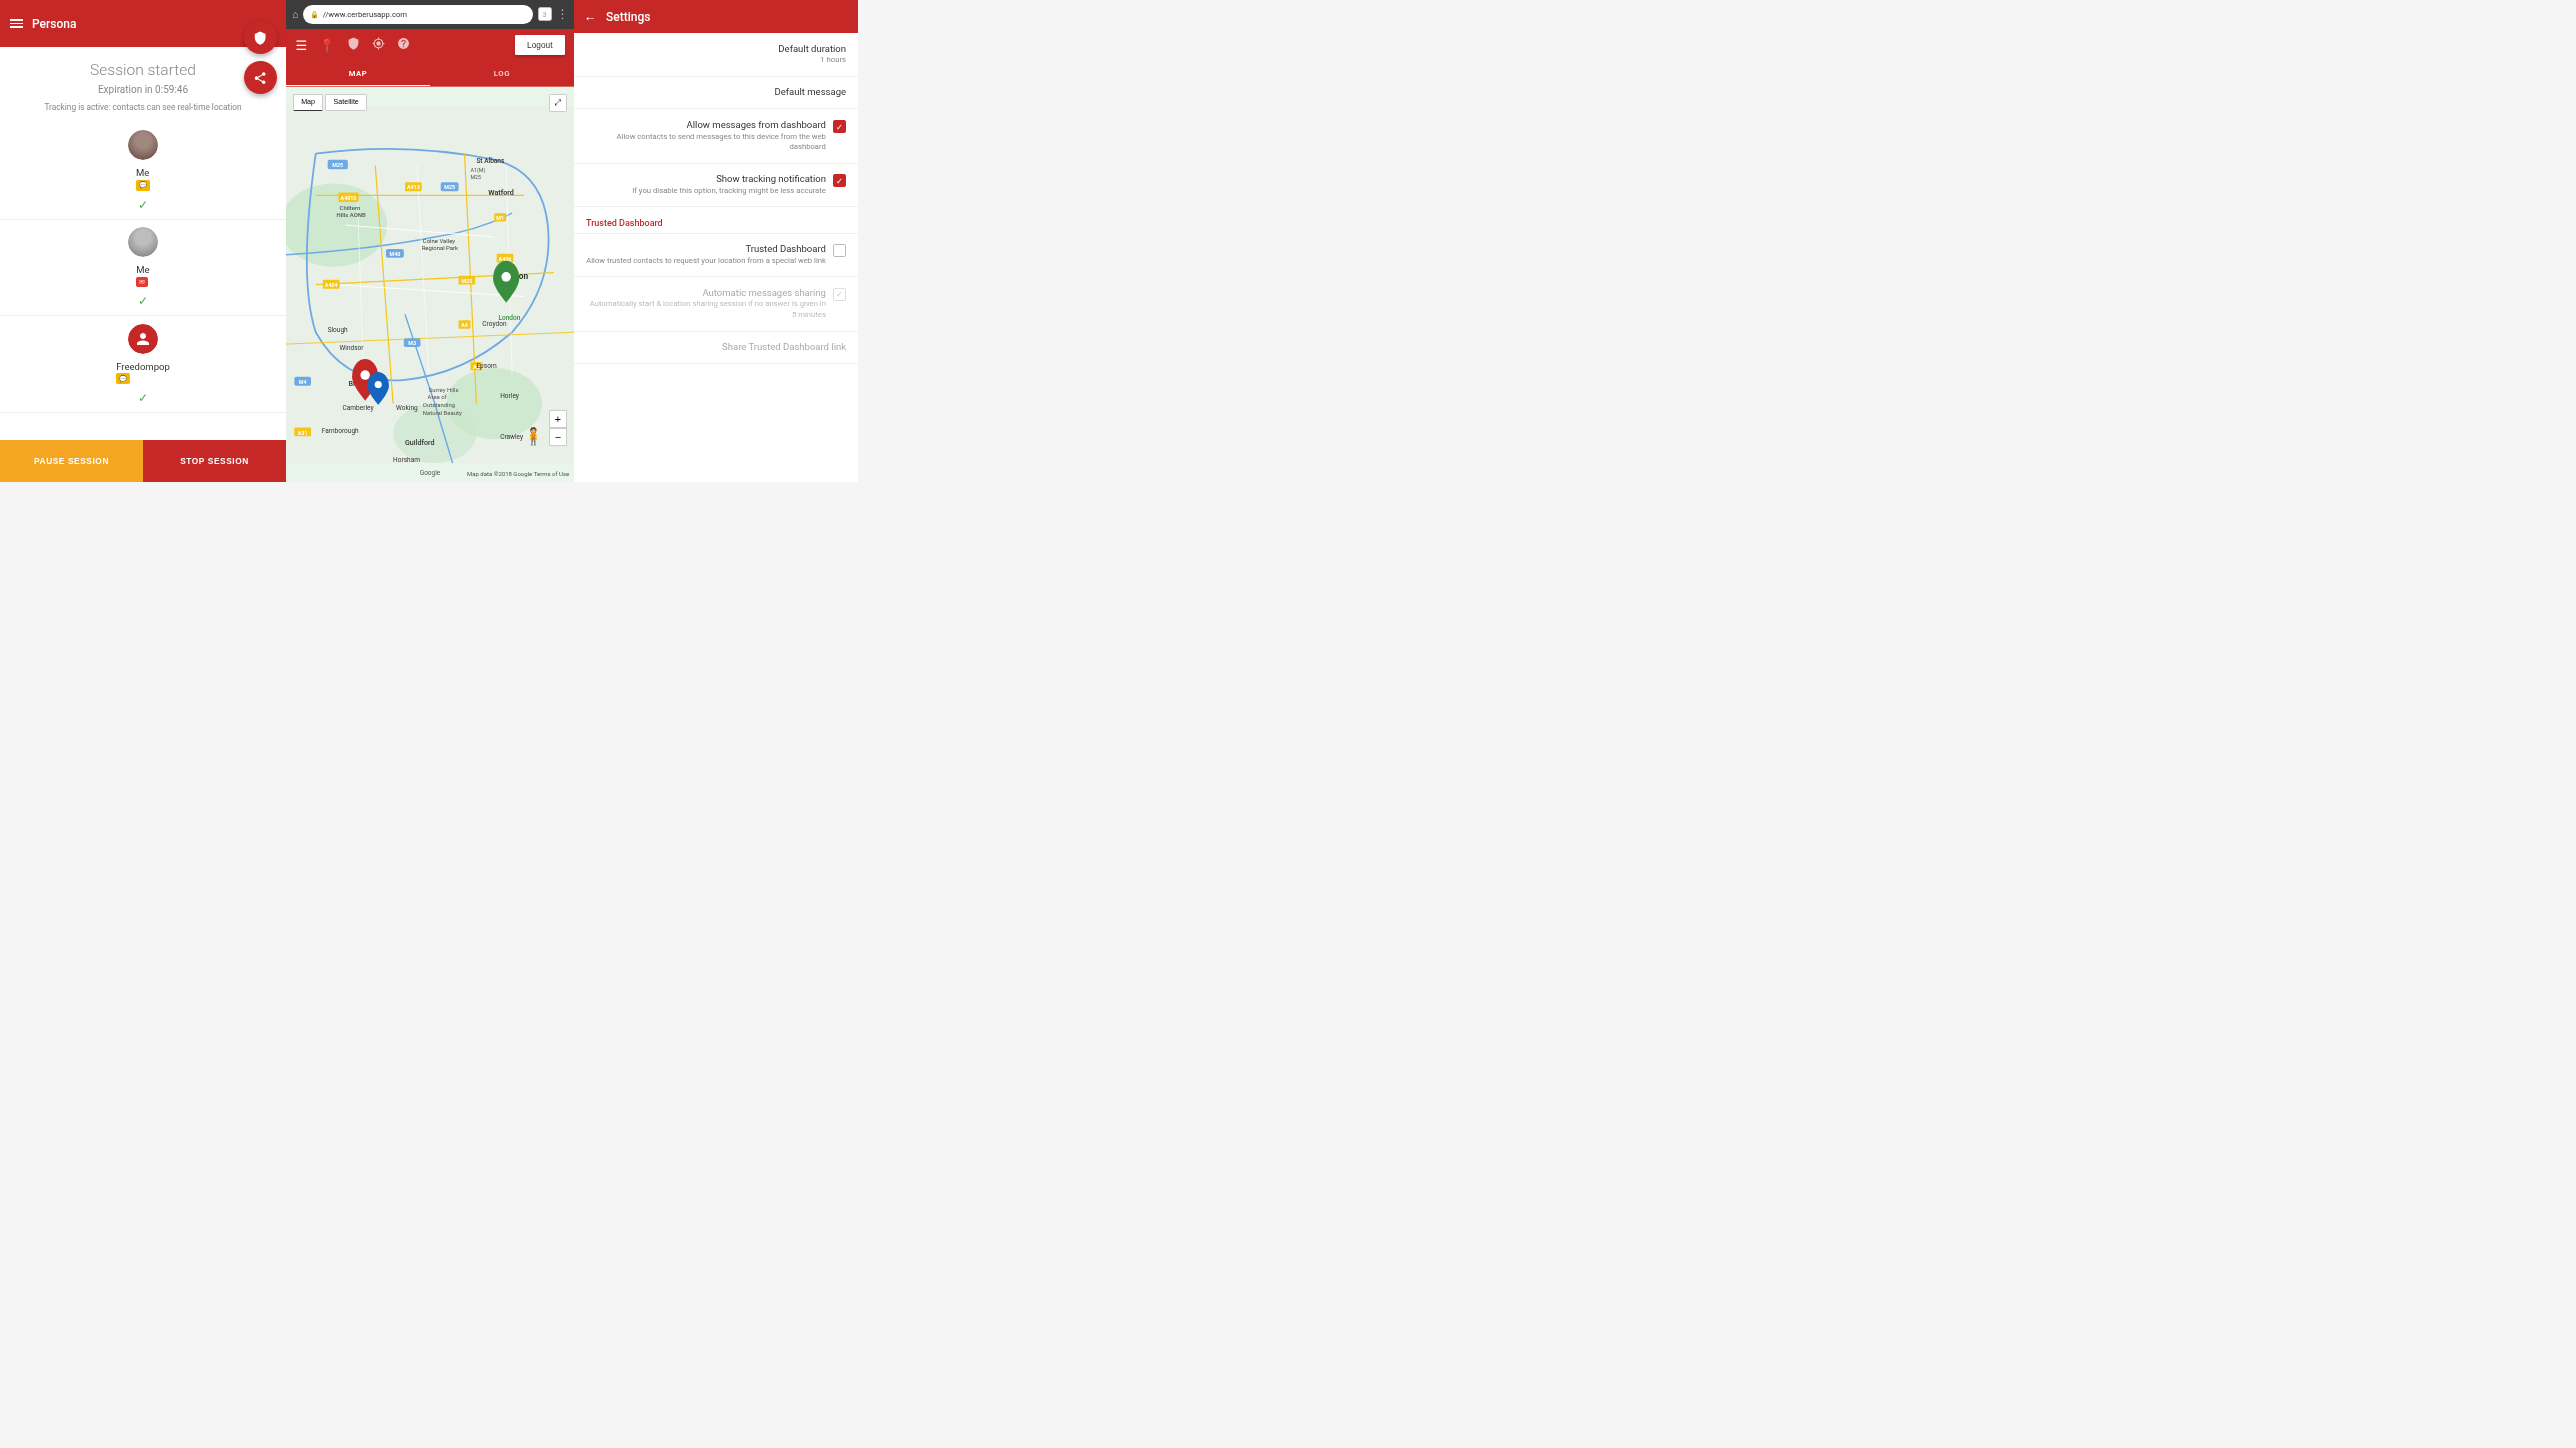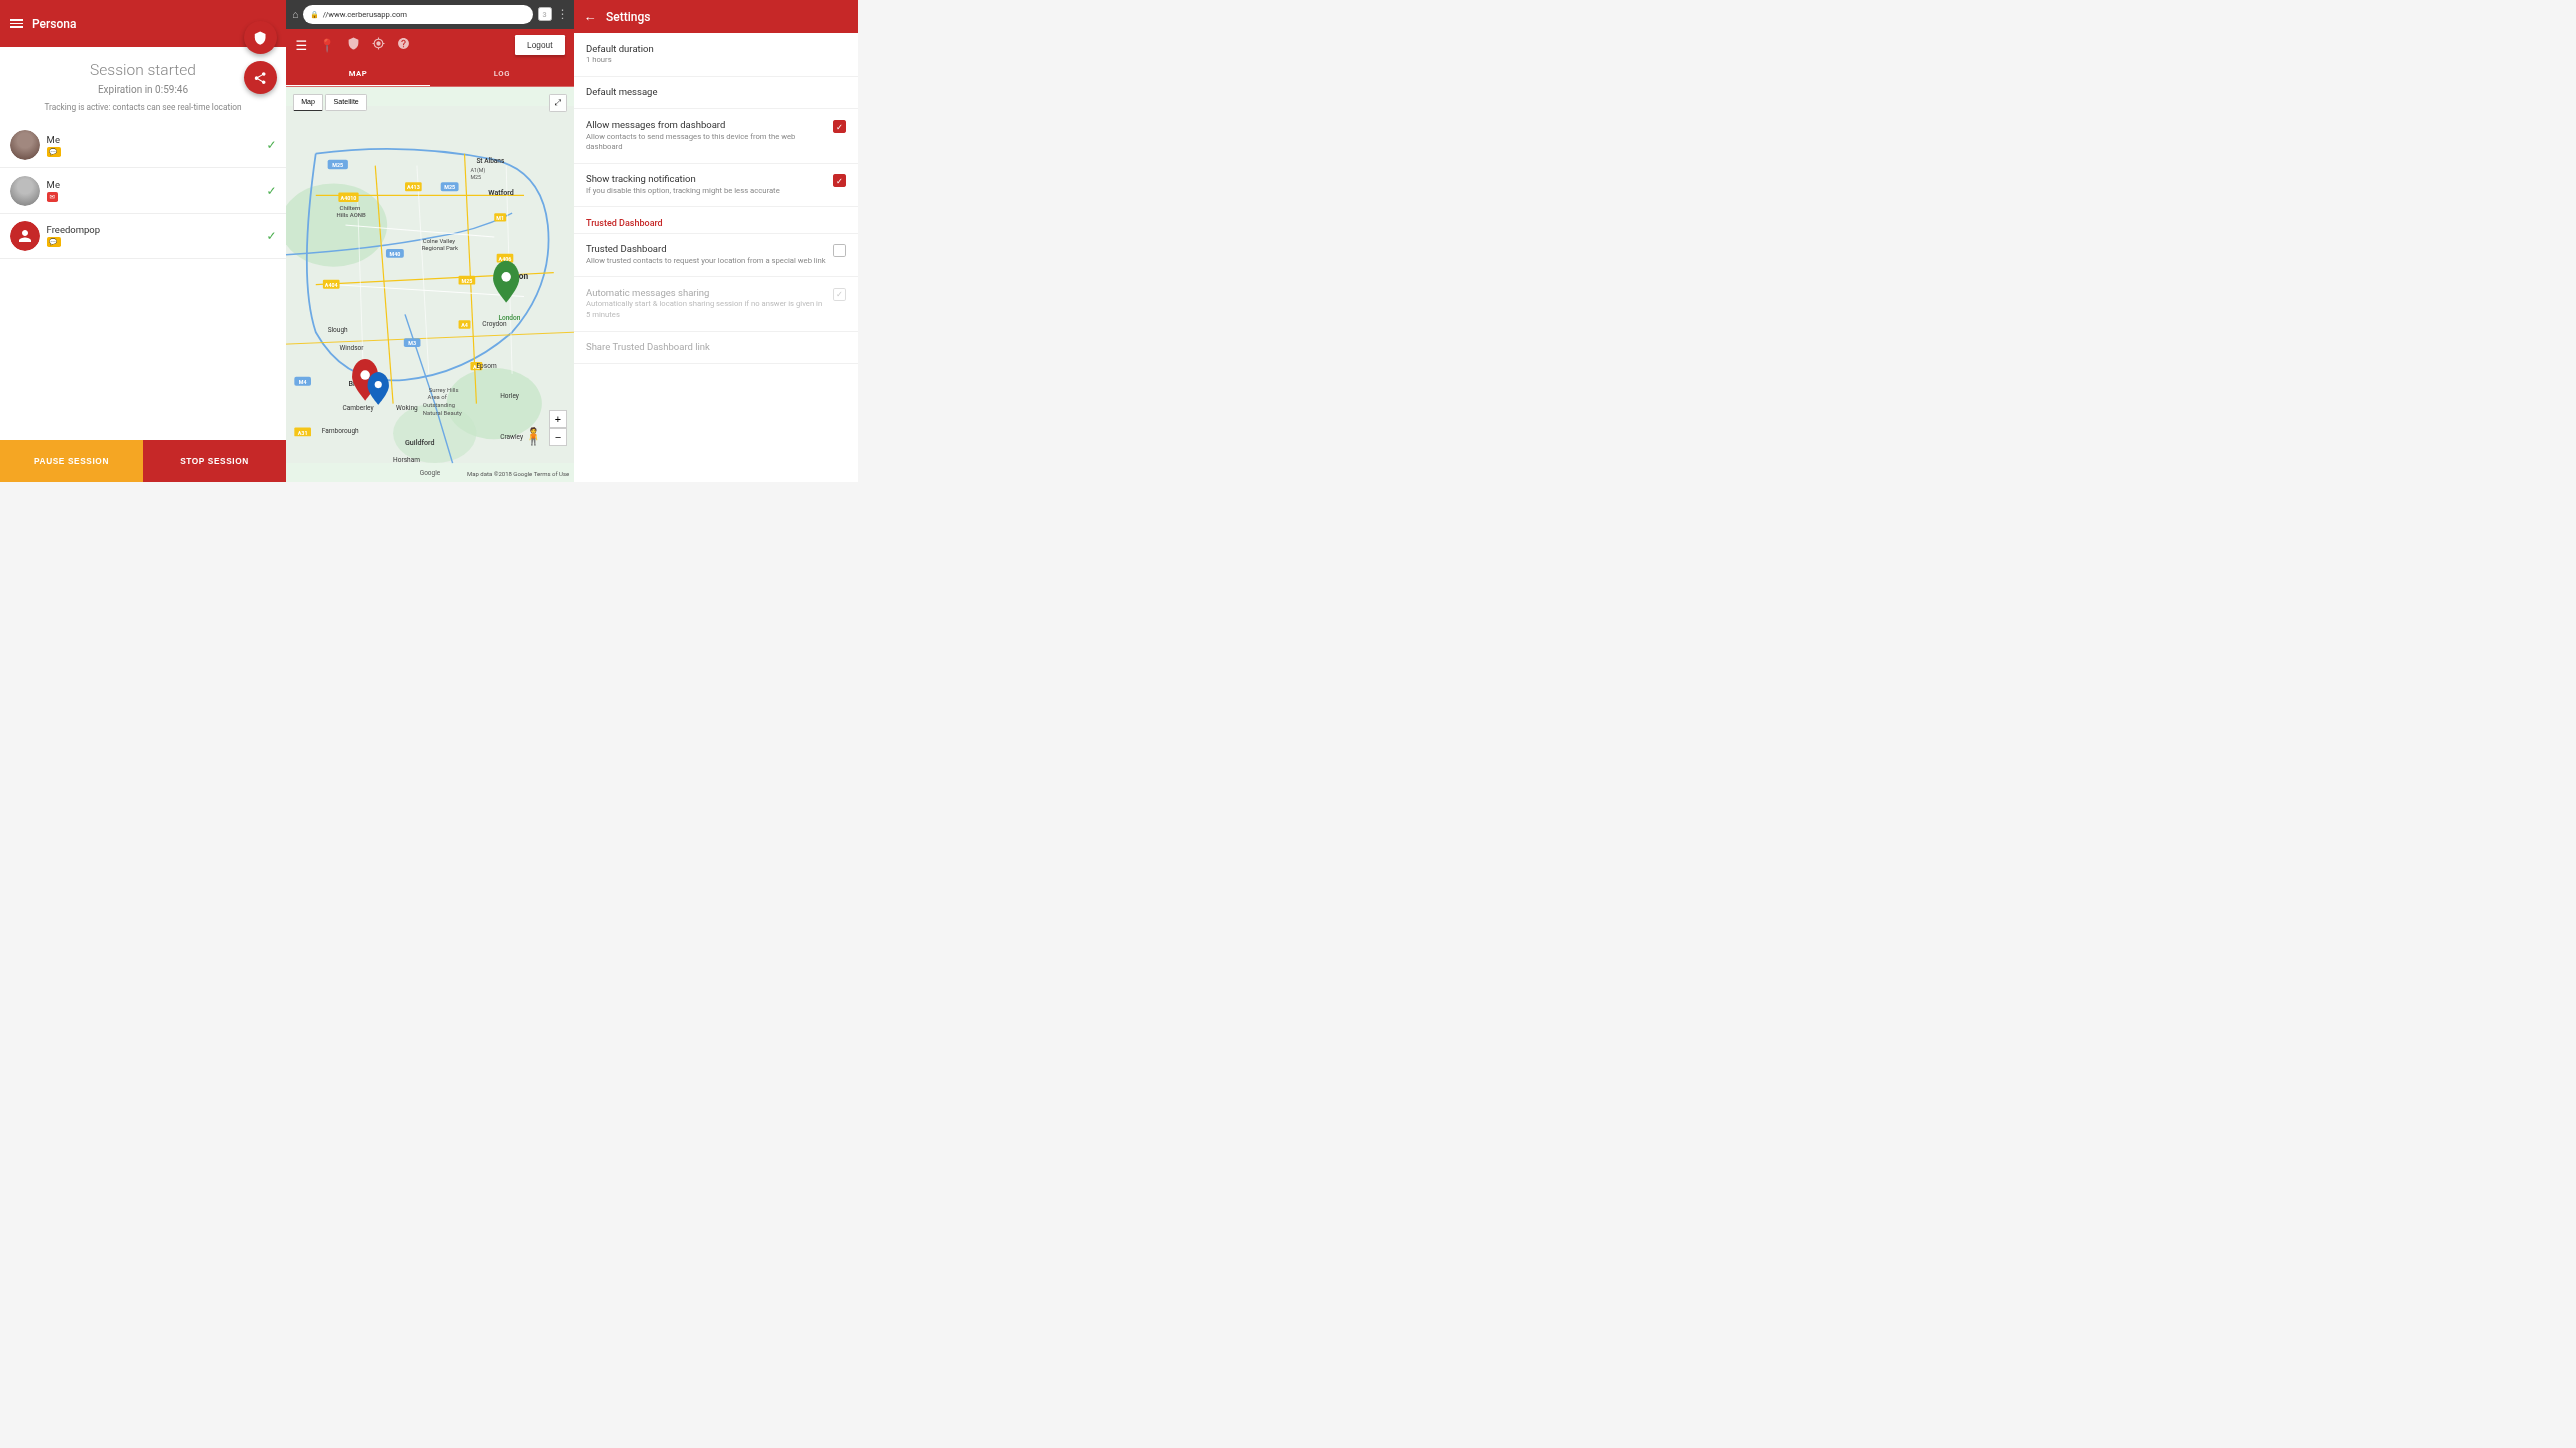--- a/index.html
+++ b/index.html
@@ -97,20 +97,21 @@
     .contacts-list {
       flex: 1;
       overflow-y: auto;
     }
     .contact-item {
       display: flex;
       align-items: center;
       padding: 7.1px 9.5px;
       border-bottom: 0.6px solid #eee;
       gap: 7.1px;
+      flex-direction: column;
     }
     .avatar {
       width: 30px;
       height: 30px;
       border-radius: 50%;
       overflow: hidden;
       flex-shrink: 0;
       display: flex;
       align-items: center;
       justify-content: center;
@@ -402,20 +403,21 @@
       flex: 1;
       overflow-y: auto;
     }
 
     .setting-item {
       padding: 9.5px 12px;
       border-bottom: 0.6px solid #f0f0f0;
       display: flex;
       align-items: flex-start;
       gap: 7.1px;
+      text-align: right;
     }
     .setting-text {
       flex: 1;
     }
     .setting-title {
       font-size: 9.5px;
       color: #333;
       font-weight: 400;
       margin-bottom: 1.8px;
     }

